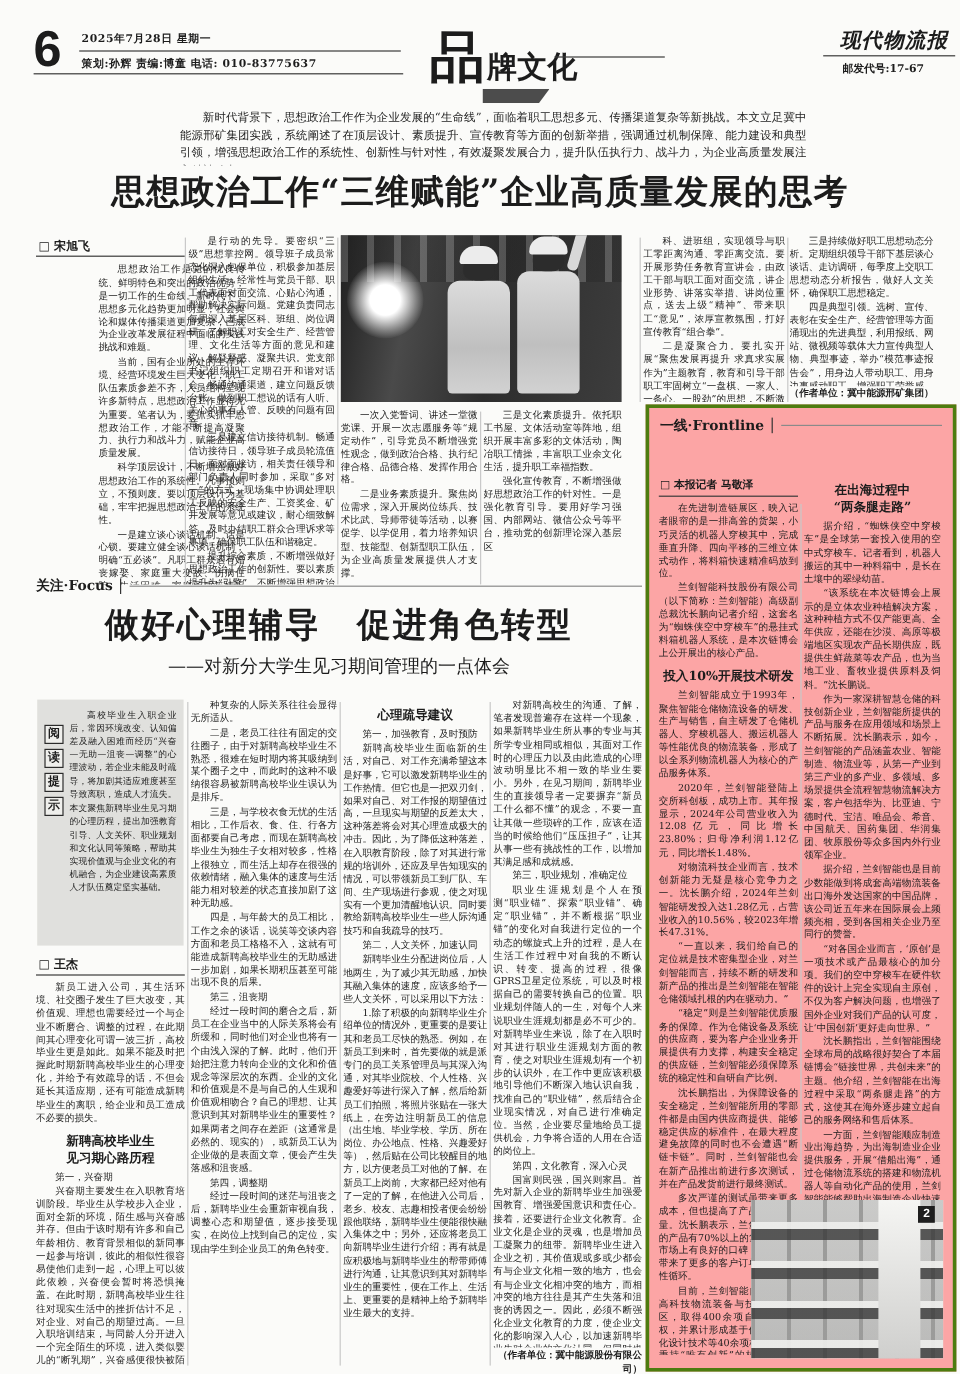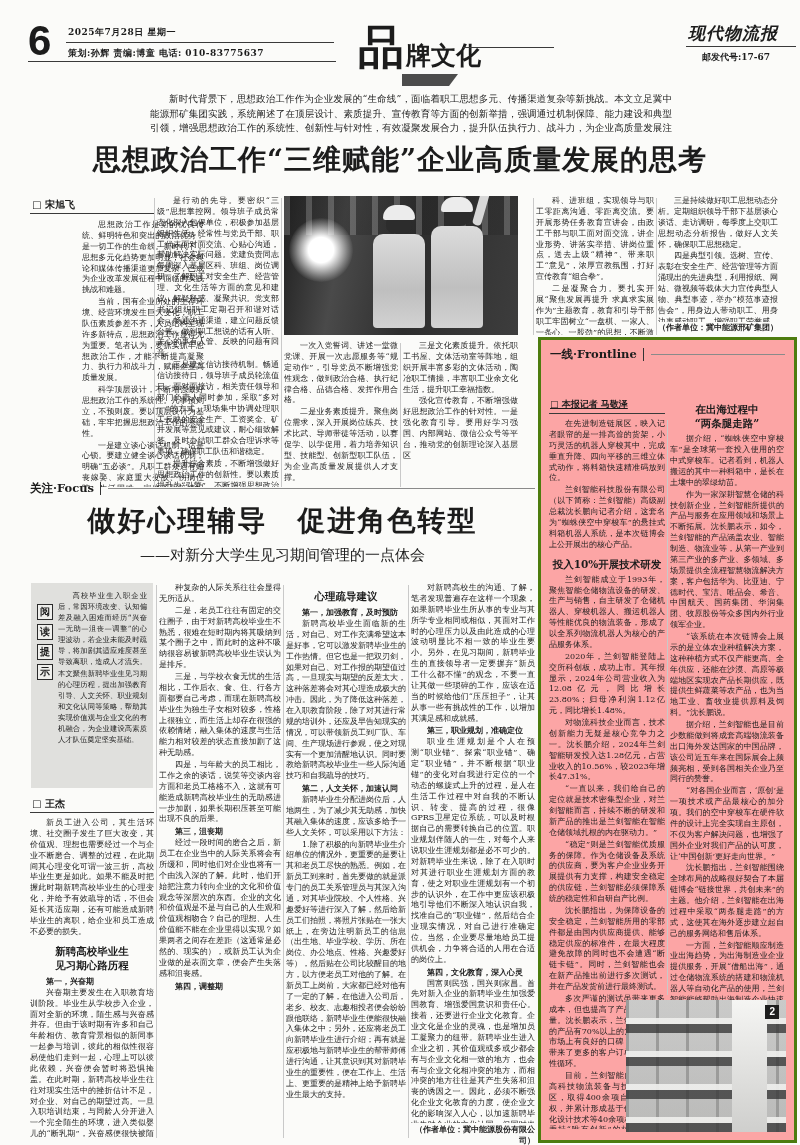--- a/index.html
+++ b/index.html
@@ -8,29 +8,29 @@
   .abs{position:absolute;}
   .rule{position:absolute;height:1px;background:#3a3a3a;}
   .vsep{position:absolute;width:1px;background:#c9c9c9;}
   
   .mh-pageno{font-family:"Liberation Sans",sans-serif;font-weight:bold;font-size:42px;line-height:1;}
   .mh-meta{font-size:9px;font-weight:bold;letter-spacing:.5px;}
   .mh-brand{display:flex;align-items:flex-end;gap:2px;}
   .brand-big{font-size:46px;font-weight:bold;line-height:.95;}
   .brand-rest{font-size:25px;font-weight:bold;line-height:1.1;}
   .trap{position:absolute;background:#4c4c4c;clip-path:polygon(0 0,100% 0,84% 100%,0 100%);}
-  .mh-paper{font-size:17px;font-weight:bold;font-style:italic;letter-spacing:1px;}
+  .mh-paper{font-size:17px;font-weight:bold;font-style:italic;letter-spacing:1px;margin-left:12px;}
   .mh-postal{font-size:9px;font-weight:bold;}
   
   .lead-intro{font-size:9.5px;line-height:1.55;text-align:justify;text-indent:2em;color:#222;}
   .lead-headline{font-size:28px;font-weight:bold;text-align:center;letter-spacing:1px;white-space:nowrap;}
   .byline{font-size:10px;font-weight:bold;}
   .col{position:absolute;overflow:hidden;font-size:8px;line-height:1.36;text-align:justify;}
   .blk-p{text-indent:2em;margin:0 0 1px;}
-  .blk-h{font-weight:bold;text-indent:2em;margin:1px 0;}
+  .blk-h{font-weight:normal;text-indent:2em;margin:1px 0;}
   .blk-hc{font-weight:bold;text-align:center;white-space:pre-line;text-indent:0;
           font-size:10.5px;line-height:1.35;margin:6px 0 4px;}
   .credit-line{position:absolute;font-size:8px;font-weight:bold;text-align:right;background:#fbfbf9;}
   
   .photo1{position:absolute;overflow:hidden;background:linear-gradient(100deg,#1f1f1f 0%,#4a4a4a 25%,#2d2d2d 55%,#3d3d3d 100%);}
   .p1-pipes{position:absolute;left:0;top:0;width:100%;height:28%;
             background:repeating-linear-gradient(90deg,rgba(170,170,170,.55) 0 6px,rgba(35,35,35,.6) 6px 22px);opacity:.55;}
   .p1-light{position:absolute;left:2%;top:16%;width:64px;height:64px;border-radius:50%;
             background:radial-gradient(circle,#fff 0 28%,rgba(255,255,255,.3) 58%,transparent 72%);}
   .p1-fig{position:absolute;bottom:5%;width:52px;height:94px;border-radius:10px 10px 4px 4px;
@@ -47,21 +47,21 @@
   .focus-headline{font-size:28px;font-weight:bold;text-align:center;letter-spacing:2px;white-space:nowrap;}
   .focus-subhead{font-size:15px;font-weight:normal;text-align:center;white-space:nowrap;}
   .tipbox{position:absolute;background:#e0e0dd;padding:7px 6px;display:flex;gap:5px;overflow:hidden;}
   .tip-chars{display:flex;flex-direction:column;gap:4px;padding-top:14px;}
   .tip-chars span{width:14px;height:14px;border:1px solid #2b2b2b;font-size:10px;font-weight:bold;
                   line-height:14px;text-align:center;background:#efefec;}
   .tip-text{font-size:7.3px;line-height:1.52;text-align:justify;text-indent:2em;}
   
   .flbox{position:absolute;border:3px solid #4d7c0f;background:#fca5a5;}
   .fl-headline{position:absolute;font-size:15px;font-weight:bold;text-align:center;letter-spacing:1px;white-space:nowrap;}
-  .fl-byline{position:absolute;font-size:9px;font-weight:bold;text-decoration:underline;}
+  .fl-byline{position:absolute;font-size:9px;font-weight:bold;}
   
   .photo2{position:absolute;overflow:hidden;background:linear-gradient(#f1f1ef,#d8d8d6);}
   .p2-racks{position:absolute;inset:0;background:
       repeating-linear-gradient(0deg,rgba(60,60,60,.85) 0 9px,rgba(235,235,233,.95) 9px 15px,rgba(130,130,130,.35) 15px 33px),
       repeating-linear-gradient(90deg,#a9a9a7 0 3px,transparent 3px 30px);}
   .p2-aisle{position:absolute;right:12%;top:0;bottom:0;width:22%;background:linear-gradient(#f5f5f3,#cfcfcd);}
   .p2-badge{position:absolute;top:5px;right:7px;background:#1e1e1e;color:#fff;
             font-family:"Liberation Sans",sans-serif;font-weight:bold;font-size:10px;padding:0 4px;line-height:14px;}
 </style>
 </head>
@@ -169,22 +169,23 @@
 见习期心路历程</div>
       <div class="blk-h">第一，兴奋期</div>
       <div class="blk-p">兴奋期主要发生在入职教育培训阶段。毕业生从学校步入企业，面对全新的环境，陌生感与兴奋感并存。但由于该时期有许多和自己年龄相仿、教育背景相似的新同事一起参与培训，彼此的相似性很容易使他们走到一起，心理上可以彼此依赖，兴奋便会暂时将恐惧掩盖。在此时期，新聘高校毕业生往往对现实生活中的挫折估计不足，对企业、对自己的期望过高。一旦入职培训结束，与同龄人分开进入一个完全陌生的环境，进入类似婴儿的“断乳期”，兴奋感便很快被陌生感甚至恐惧感所替代，由此便会进入第二个阶段——无助期。</div>
     </div>
   <div class="col" style="left:159px;top:583px;width:122px;height:557px;">
       <div class="blk-p">种复杂的人际关系往往会显得无所适从。</div>
       <div class="blk-p">二是，老员工往往有固定的交往圈子，由于对新聘高校毕业生不熟悉，很难在短时期内将其吸纳到某个圈子之中，而此时的这种不吸纳很容易被新聘高校毕业生误认为是排斥。</div>
       <div class="blk-p">三是，与学校衣食无忧的生活相比，工作后衣、食、住、行各方面都要自己考虑，而现在新聘高校毕业生为独生子女相对较多，性格上很独立，而生活上却存在很强的依赖情绪，融入集体的速度与生活能力相对较差的状态直接加剧了这种无助感。</div>
       <div class="blk-p">四是，与年龄大的员工相比，工作之余的谈话，说笑等交谈内容方面和老员工格格不入，这就有可能造成新聘高校毕业生的无助感进一步加剧，如果长期积压甚至可能出现不良的后果。</div>
       <div class="blk-h">第三，沮丧期</div>
-      <div class="blk-p">经过一段时间的磨合之后，新员工在企业当中的人际关系将会有所缓和，同时他们对企业也将有一个由浅入深的了解。此时，他们开始把注意力转向企业的文化和价值观念等深层次的东西。企业的文化和价值观是不是与自己的人生观和价值观相吻合？自己的理想、人生价值能不能在企业里得以实现？如果两者之间存在差距（这通常是必然的、现实的），或新员工认为企业做的是表面文章，便会产生失落感和沮丧感。</div>
+      <div class="blk-p">经过一段时间的磨合之后，新员工在企业当中的人际关系将会有所缓和，同时他们对企业也将有一个由浅入深的了解。此时，他们开始把注意力转向企业的文化和价值观念等深层次的东西。企业的文化和价值观是不是与自己的人生观和价值观相吻合？自己的理想、让其意识到其对新聘毕业生的重要性？如果两者之间存在差距（这通常是必然的、现实的），或新员工认为企业做的是表面文章，便会产生失落感和沮丧感。</div>
       <div class="blk-h">第四，调整期</div>
+      <div class="blk-p">经过一段时间的迷茫与沮丧之后，新聘毕业生会重新审视自我，调整心态和期望值，逐步接受现实，在岗位上找到自己的定位，实现由学生到企业员工的角色转变。</div>
     </div>
   <div class="col" style="left:286px;top:583px;width:120px;height:557px;">
       <div class="blk-hc">心理疏导建议</div>
       <div class="blk-h">第一，加强教育，及时预防</div>
       <div class="blk-p">新聘高校毕业生面临新的生活，对自己、对工作充满希望这本是好事，它可以激发新聘毕业生的工作热情。但它也是一把双刃剑，如果对自己、对工作报的期望值过高，一旦现实与期望的反差太大，这种落差将会对其心理造成极大的冲击。因此，为了降低这种落差，在入职教育阶段，除了对其进行常规的培训外，还应及早告知现实的情况，可以带领新员工到厂队、车间、生产现场进行参观，使之对现实有一个更加清醒地认识。同时要教给新聘高校毕业生一些人际沟通技巧和自我疏导的技巧。</div>
       <div class="blk-h">第二，人文关怀，加速认同</div>
       <div class="blk-p">新聘毕业生分配进岗位后，人地两生，为了减少其无助感，加快其融入集体的速度，应该多给予一些人文关怀，可以采用以下方法：</div>
       <div class="blk-p">1.除了积极的向新聘毕业生介绍单位的情况外，更重要的是要让其和老员工尽快的熟悉。例如，在新员工到来时，首先要做的就是派专门的员工关系管理员与其深入沟通，对其毕业院校、个人性格、兴趣爱好等进行深入了解，然后给新员工们拍照，将照片张贴在一张大纸上，在旁边注明新员工的信息（出生地、毕业学校、学历、所在岗位、办公地点、性格、兴趣爱好等），然后贴在公司比较醒目的地方，以方便老员工对他的了解。在新员工上岗前，大家都已经对他有了一定的了解，在他进入公司后，老乡、校友、志趣相投者便会纷纷跟他联络，新聘毕业生便能很快融入集体之中；另外，还应将老员工向新聘毕业生进行介绍；再有就是应积极地与新聘毕业生的帮带师傅进行沟通，让其意识到其对新聘毕业生的重要性，便在工作上、生活上、更重要的是精神上给予新聘毕业生最大的支持。</div>
     </div>
   <div class="col" style="left:411px;top:583px;width:124px;height:540px;">
@@ -219,22 +220,22 @@
         <div class="blk-p">“一直以来，我们给自己的定位就是技术密集型企业，对兰剑智能而言，持续不断的研发和新产品的推出是兰剑智能在智能仓储领域扎根的内在驱动力。”</div>
         <div class="blk-p">“稳定”则是兰剑智能优质服务的保障。作为仓储设备及系统的供应商，要为客户企业业务开展提供有力支撑，构建安全稳定的供应链，兰剑智能必须保障系统的稳定性和自研自产比例。</div>
         <div class="blk-p">沈长鹏指出，为保障设备的安全稳定，兰剑智能所用的零部件都是由国内供应商提供、能够稳定供应的标准件，在最大程度避免故障的同时也不会遭遇“断链卡链”。同时，兰剑智能也会在新产品推出前进行多次测试，并在产品发货前进行最终测试。</div>
         <div class="blk-p">多次严谨的测试虽带来更多成本，但也提高了产品的交付质量。沈长鹏表示，兰剑智能生产的产品有70%以上的复购率，在市场上有良好的口碑，从而为其带来了更多的客户订单，形成良性循环。</div>
         <div class="blk-p">目前，兰剑智能自建300亩高科技物流装备与技术产业园区，取得400余项自主知识产权，并累计形成基于仿真的轻量化设计技术等40余项核心技术。秉持“唯有创新”的核心发展理念，兰剑智能被工信部评定为“新一代人工智能产业创新重点任务揭榜优胜单位”。</div>
       </div>
     <div class="col" style="left:129px;top:56px;width:114px;height:733px;">
         <div class="blk-hc">在出海过程中
 “两条腿走路”</div>
         <div class="blk-p">据介绍，“蜘蛛侠空中穿梭车”是全球第一套投入使用的空中式穿梭车。记者看到，机器人搬运的其中一种料箱中，是长在土壤中的翠绿幼苗。</div>
+        <div class="blk-p">“该系统在本次链博会上展示的是立体农业种植解决方案，这种种植方式不仅产能更高、全年供应，还能在沙漠、高原等极端地区实现农产品长期供应，既提供生鲜蔬菜等农产品，也为当地工业、畜牧业提供原料及饲料。”沈长鹏说。</div>
         <div class="blk-p">作为一家深耕智慧仓储的科技创新企业，兰剑智能所提供的产品与服务在应用领域和场景上不断拓展。沈长鹏表示，如今，兰剑智能的产品涵盖农业、智能制造、物流业等，从第一产业到第三产业的多产业、多领域、多场景提供全流程智慧物流解决方案，客户包括华为、比亚迪、宁德时代、宝洁、唯品会、希音、中国航天、国药集团、华润集团、牧原股份等众多国内外行业领军企业。</div>
-        <div class="blk-p">“该系统在本次链博会上展示的是立体农业种植解决方案，这种种植方式不仅产能更高、全年供应，还能在沙漠、高原等极端地区实现农产品长期供应，既提供生鲜蔬菜等农产品，也为当地工业、畜牧业提供原料及饲料。”沈长鹏说。</div>
         <div class="blk-p">据介绍，兰剑智能也是目前少数能做到将成套高端物流装备出口海外发达国家的中国品牌，该公司近五年来在国际展会上频频亮相，受到各国相关企业乃至同行的赞誉。</div>
         <div class="blk-p">“对各国企业而言，‘原创’是一项技术或产品最核心的加分项。我们的空中穿梭车在硬件软件的设计上完全实现自主原创，不仅为客户解决问题，也增强了国外企业对我们产品的认可度，让‘中国创新’更好走向世界。”</div>
         <div class="blk-p">沈长鹏指出，兰剑智能围绕全球布局的战略很好契合了本届链博会“链接世界，共创未来”的主题。他介绍，兰剑智能在出海过程中采取“两条腿走路”的方式，这使其在海外逐步建立起自己的服务网络和售后体系。</div>
         <div class="blk-p">一方面，兰剑智能顺应制造业出海趋势，为出海制造业企业提供服务，开展“借船出海”，通过仓储物流系统的搭建和物流机器人等自动化产品的使用，兰剑智能能够帮助出海制造企业快速投产、降低企业生产成本，从而在海外站稳脚跟。</div>
         <div class="blk-p">另一方面，得益于产品本身的创新性、标准化和稳定性，兰剑智能也与来自美国、日本、德国等国家的海外客户达成合作，实现“开船出海”。通过两种不同的出海方式，兰剑智能已在全球十余个国家落地生根。</div>
         <div class="blk-p">“对出海企业而言，相比成本和价格，整体效率提升、风险防范等价值创造能力，才是国外客户更加看重的因素。因此，在出海过程中，兰剑智能将继续以创新和品质为根本，为国内外客户提供更加高效智能的仓储解决方案。”沈长鹏说。</div>
       </div>
     <div class="vsep" style="left:126px;top:80px;height:575px;"></div>
 
     <div class="photo2" style="left:85px;top:660px;width:160px;height:132px;">

